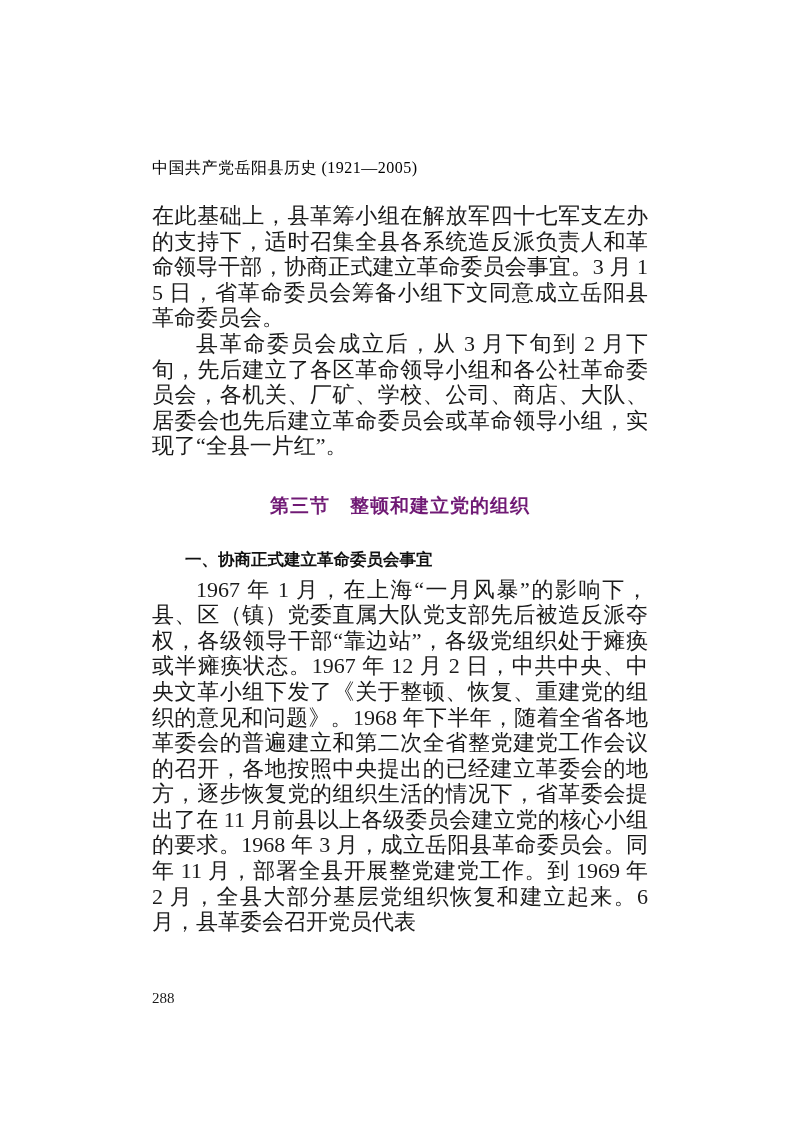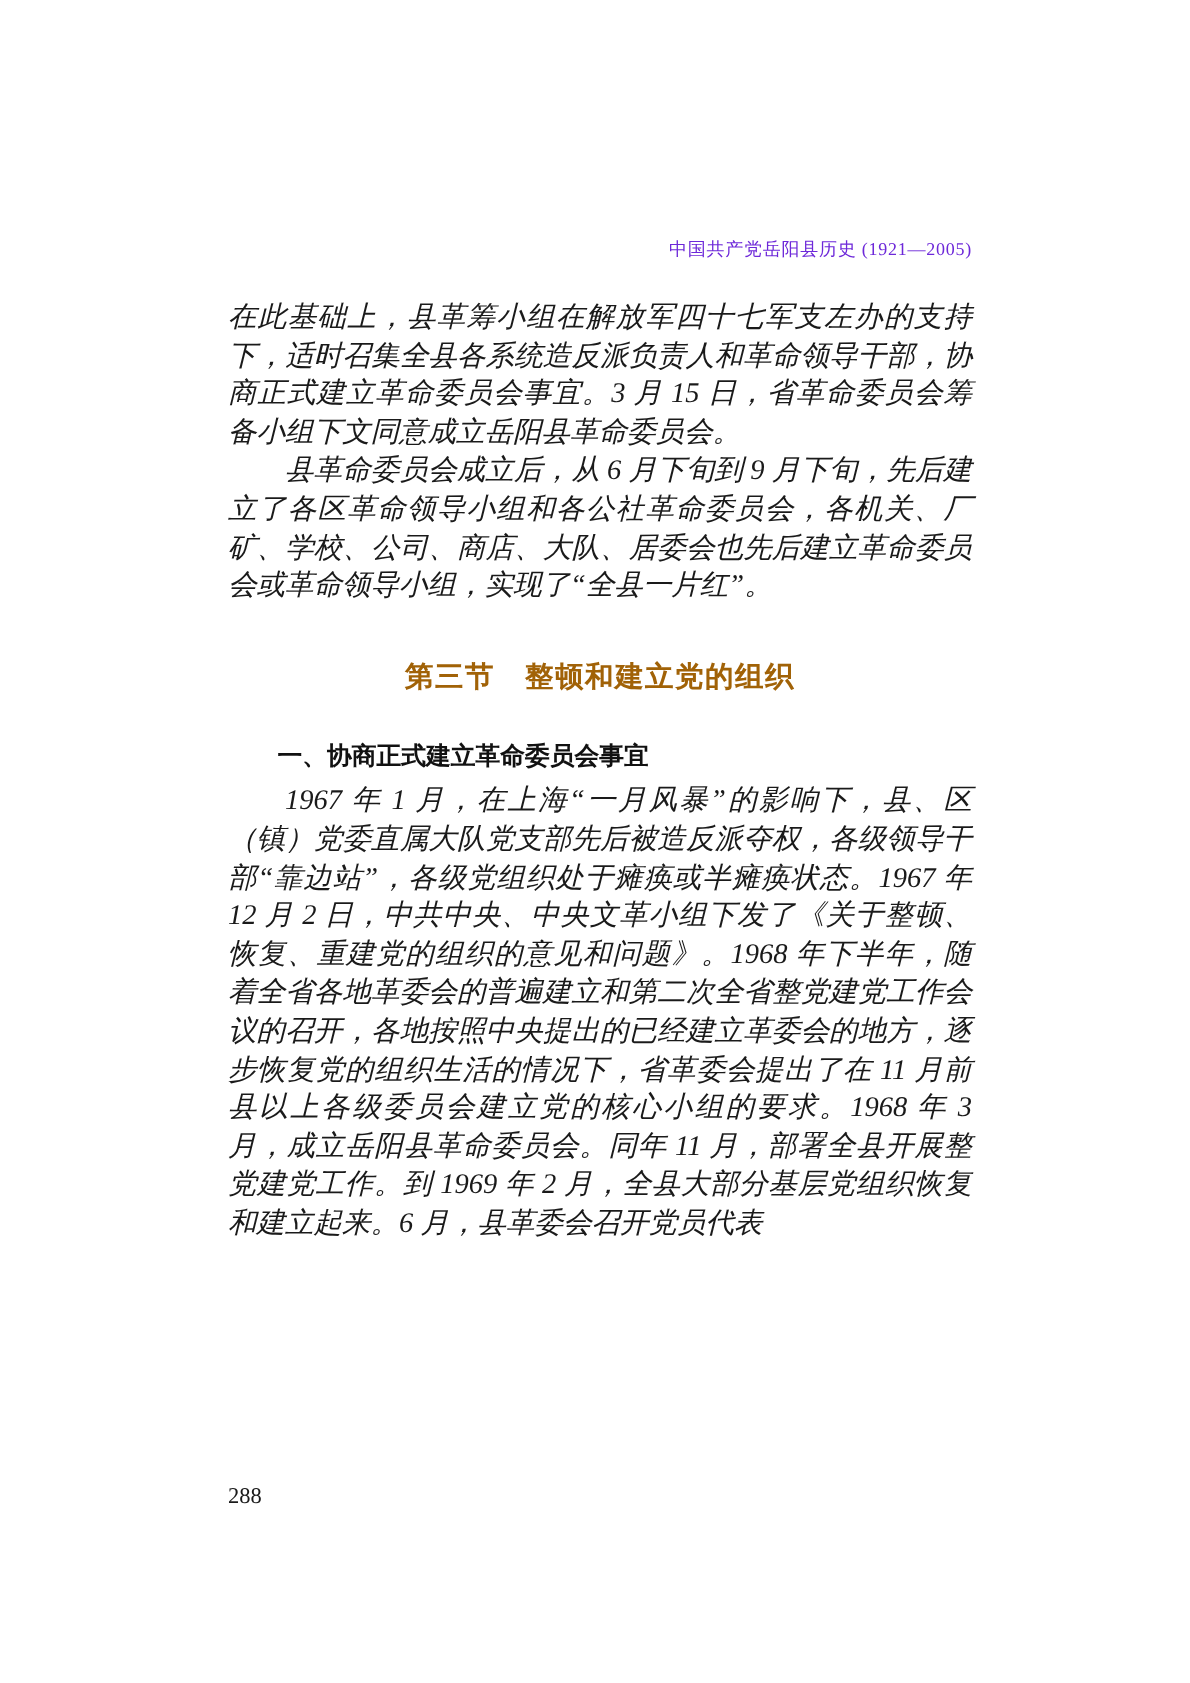--- a/index.html
+++ b/index.html
@@ -16,46 +16,44 @@
     font-family: "Liberation Serif", "DejaVu Serif", serif;
     color: #1a1a1a;
   }
   .text-block {
     position: absolute;
     left: 152px;
     top: 158px;
     width: 496px;
   }
   .running-header {
-    font-size: 12px;
+    font-size: 16px;
     letter-spacing: 0.5px;
-    color: #6d28d9;
+    color: #000000;
     margin: 0 0 24px 0;
-    text-align: right;
   }
   .para {
-    font-size: 19px;
+    font-size: 22px;
     line-height: 25.6px;
     text-align: justify;
     text-indent: 2em;
     margin: 0;
     word-break: break-all;
-    font-style: italic;
   }
   .para.no-indent {
     text-indent: 0;
   }
   .section-heading {
     font-family: Liberation Serif, serif;
     font-weight: bold;
     font-size: 19px;
     text-align: center;
     letter-spacing: 1px;
     margin: 34px 0 28px 0;
-    color: #a16207;
+    color: #701a75;
   }
   .subsection-heading {
     font-family: "Liberation Sans", "DejaVu Sans", sans-serif;
     font-weight: bold;
     font-size: 16.5px;
     text-indent: 2em;
     margin: 0 0 4px 0;
     line-height: 25.6px;
     color: #111;
   }
@@ -71,21 +69,21 @@
 </head>
 <body>
 
 <div class="page">
   <div class="text-block">
     <div class="running-header">中国共产党岳阳县历史 (1921—2005)</div>
 
     <p class="para no-indent">在此基础上，县革筹小组在解放军四十七军支左办的支持下，适时召集全县各系统造反派负责人和革命领导干部，协商正式建立革命委员会事宜。3 月 15 日，省革命委员会筹备小组下文同意成立岳阳县革命委员会。</p>
 
 
-    <p class="para">县革命委员会成立后，从 6 月下旬到 9 月下旬，先后建立了各区革命领导小组和各公社革命委员会，各机关、厂矿、学校、公司、商店、大队、居委会也先后建立革命委员会或革命领导小组，实现了“全县一片红”。</p>
+    <p class="para">县革命委员会成立后，从 3 月下旬到 2 月下旬，先后建立了各区革命领导小组和各公社革命委员会，各机关、厂矿、学校、公司、商店、大队、居委会也先后建立革命委员会或革命领导小组，实现了“全县一片红”。</p>
 
     <h2 class="section-heading">第三节　整顿和建立党的组织</h2>
 
     <h3 class="subsection-heading">一、协商正式建立革命委员会事宜</h3>
 
     <p class="para">1967 年 1 月，在上海“一月风暴”的影响下，县、区（镇）党委直属大队党支部先后被造反派夺权，各级领导干部“靠边站”，各级党组织处于瘫痪或半瘫痪状态。1967 年 12 月 2 日，中共中央、中央文革小组下发了《关于整顿、恢复、重建党的组织的意见和问题》。1968 年下半年，随着全省各地革委会的普遍建立和第二次全省整党建党工作会议的召开，各地按照中央提出的已经建立革委会的地方，逐步恢复党的组织生活的情况下，省革委会提出了在 11 月前县以上各级委员会建立党的核心小组的要求。1968 年 3 月，成立岳阳县革命委员会。同年 11 月，部署全县开展整党建党工作。到 1969 年 2 月，全县大部分基层党组织恢复和建立起来。6 月，县革委会召开党员代表</p>
   </div>
 
   <div class="page-number">288</div>
 </div>

